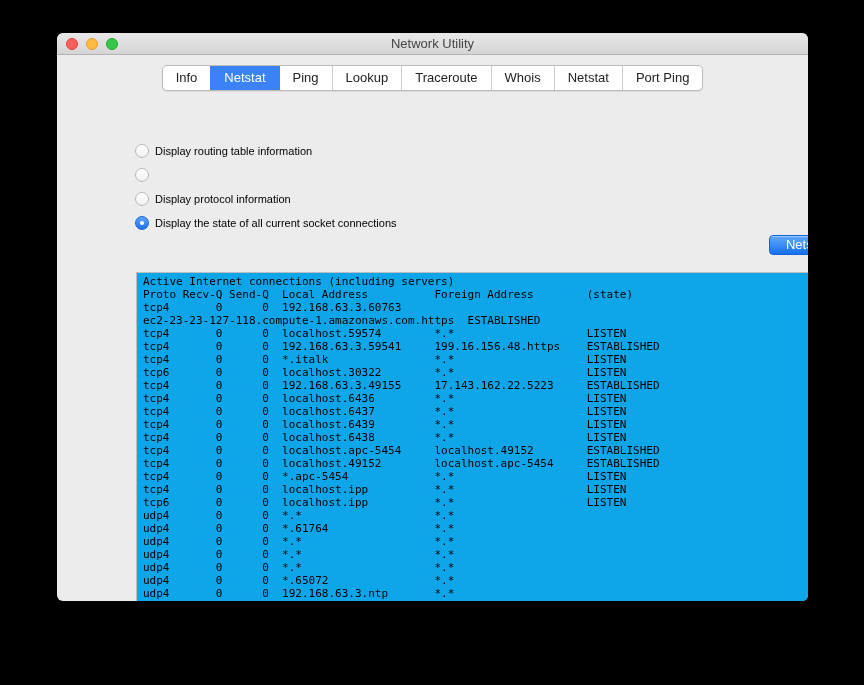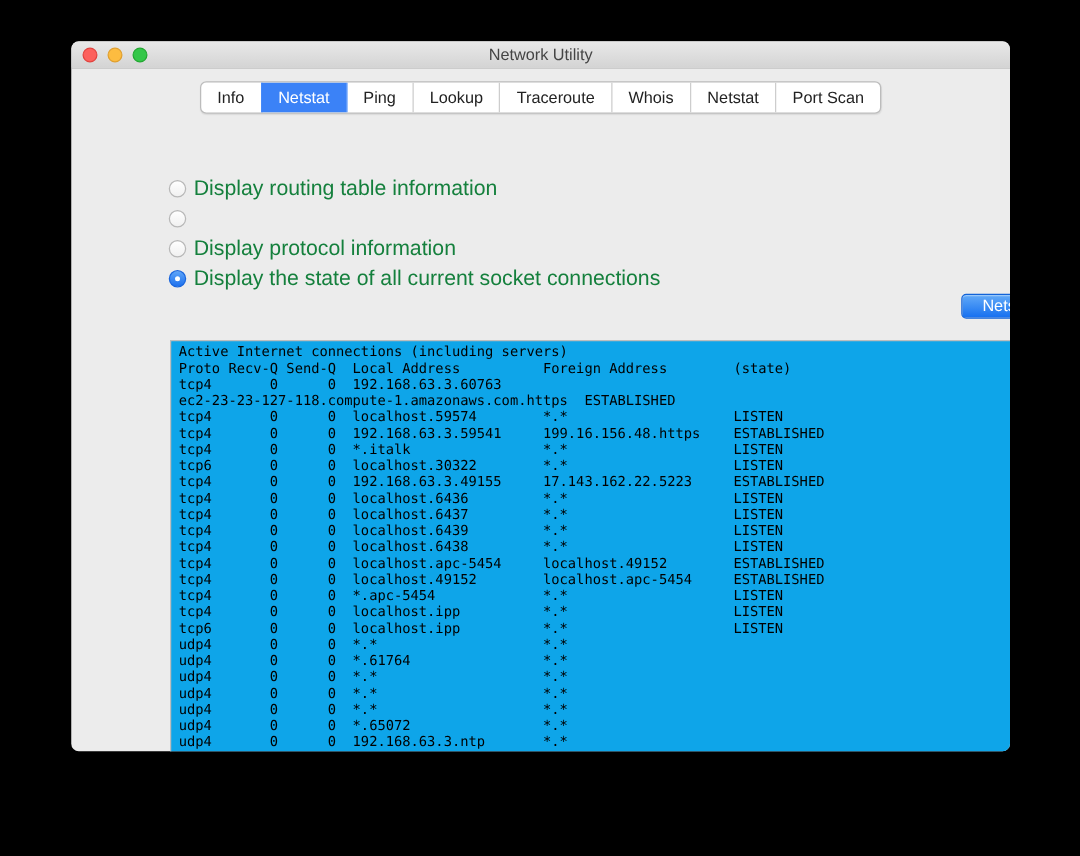--- a/index.html
+++ b/index.html
@@ -85,21 +85,21 @@
     border-color: #1a66dd;
   }
   .radio-circle.selected::after {
     content: "";
     position: absolute;
     left: 4px; top: 4px;
     width: 4px; height: 4px;
     border-radius: 50%;
     background: #fff;
   }
-  .radio-label { font-size: 17px; color: #15803d; }
+  .radio-label { font-size: 11px; color: #000000; }
 
   .action-btn {
     position: absolute;
     left: 712px; top: 202px;
     width: 75px; height: 20px;
     border: 1px solid #1263d8;
     border-radius: 4px;
     background: linear-gradient(#62aaf8, #1670f0);
     color: #fff;
     font-size: 13px;
@@ -142,21 +142,21 @@
 
   <div class="tabsrow">
     <div class="segmented" id="tabs">
         <div class="seg">Info</div>
         <div class="seg selected">Netstat</div>
         <div class="seg">Ping</div>
         <div class="seg">Lookup</div>
         <div class="seg">Traceroute</div>
         <div class="seg">Whois</div>
         <div class="seg">Netstat</div>
-        <div class="seg">Port Scan</div>
+        <div class="seg">Port Ping</div>
       </div>
   </div>
 
   <div class="radios" id="radios">
       <div class="radio-row">
         <span class="radio-circle"></span>
         <span class="radio-label">Display routing table information</span>
       </div>
       <div class="radio-row">
         <span class="radio-circle"></span>

